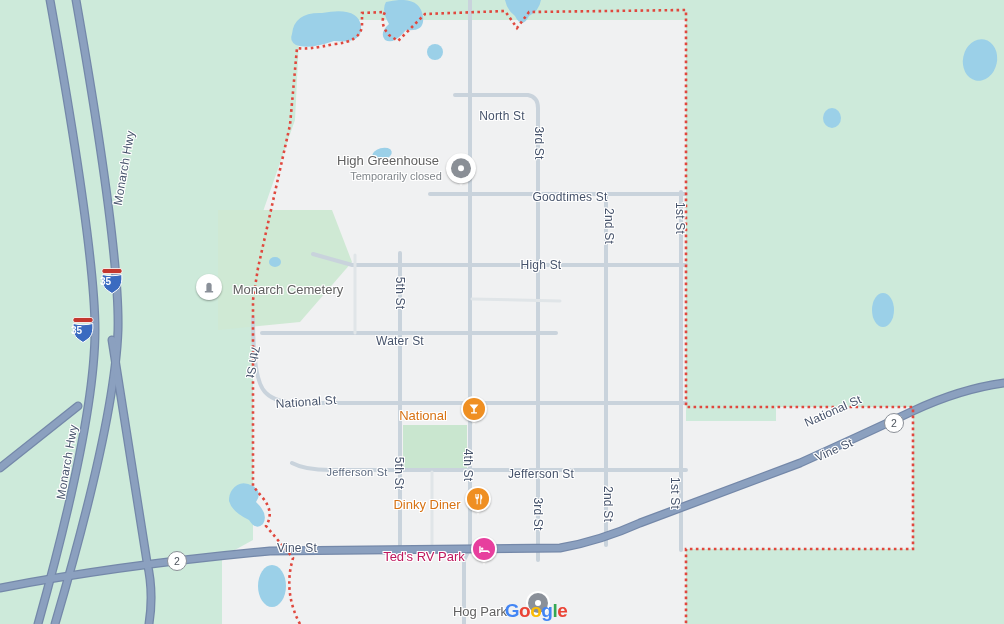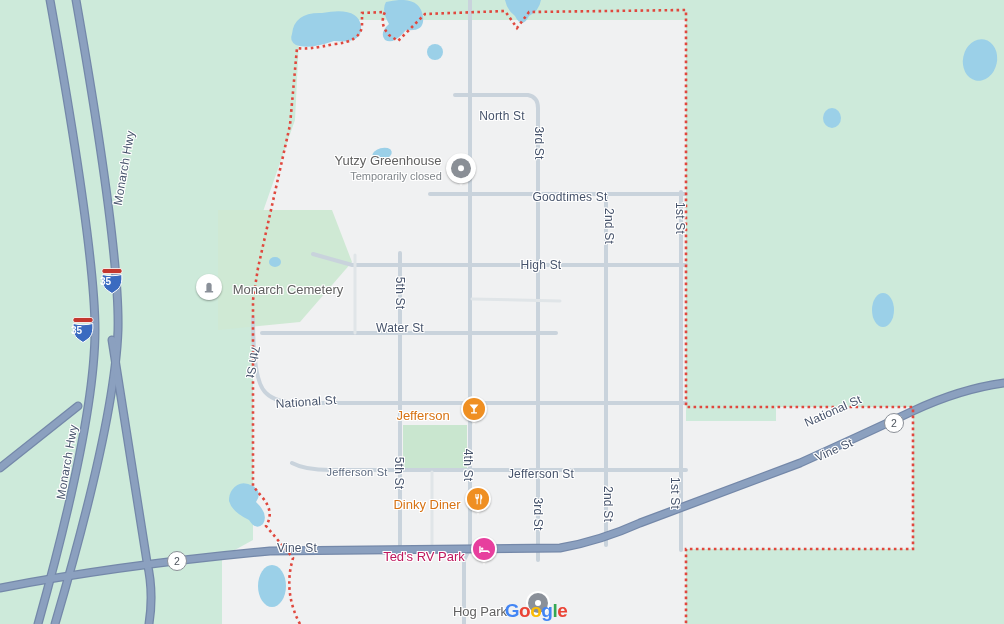--- a/index.html
+++ b/index.html
@@ -135,21 +135,21 @@
              L425,14 L505,11 L517,28 L529,12 L686,10 L686,407 L913,407 L913,549 L686,549 L686,624"></path>
   </svg>
 
   <div class="lbl street" style="left:502px;top:116px">North St</div>
   <div class="lbl street r90" style="left:539px;top:143px">3rd St</div>
   <div class="lbl street" style="left:570px;top:197px">Goodtimes St</div>
   <div class="lbl street r90" style="left:609px;top:226px">2nd St</div>
   <div class="lbl street r90" style="left:680px;top:218px">1st St</div>
   <div class="lbl street" style="left:541px;top:265px">High St</div>
   <div class="lbl street r90" style="left:400px;top:293px">5th St</div>
-  <div class="lbl street" style="left:400px;top:328px">Water St</div>
+  <div class="lbl street" style="left:400px;top:341px">Water St</div>
   <div class="lbl street r100" style="left:253px;top:362px">7th St</div>
   <div class="lbl street rm4" style="left:306px;top:402px">National St</div>
   <div class="lbl street small" style="left:357px;top:472px">Jefferson St</div>
   <div class="lbl street r90" style="left:399px;top:473px">5th St</div>
   <div class="lbl street r90" style="left:468px;top:465px">4th St</div>
   <div class="lbl street" style="left:541px;top:474px">Jefferson St</div>
   <div class="lbl street r90" style="left:608px;top:504px">2nd St</div>
   <div class="lbl street r90" style="left:538px;top:514px">3rd St</div>
   <div class="lbl street r90" style="left:675px;top:493px">1st St</div>
   <div class="lbl street" style="left:297px;top:548px">Vine St</div>
@@ -165,33 +165,33 @@
     </svg>
   </div>
   <div class="lbl poi gray" style="left:288px;top:289px">Monarch Cemetery</div>
 
   <div class="donutpin" style="left:461px;top:172px">
     <div class="tail"></div>
     <div class="w"></div>
     <div class="g"></div>
     <div class="h"></div>
   </div>
-  <div class="lbl poi gray" style="left:388px;top:160px">Yutzy Greenhouse</div>
+  <div class="lbl poi gray" style="left:388px;top:160px">High Greenhouse</div>
   <div class="lbl poi sub" style="left:396px;top:176px">Temporarily closed</div>
 
   <div class="pin" style="left:474px;top:412px">
     <div class="tail"></div>
     <div class="ring"></div>
     <div class="core orange">
       <svg width="12" height="12" viewBox="0 0 16 16" fill="#fff">
         <path d="M2,2 h12 L9,8 v4.5 h3 v1.8 H4 v-1.8 h3 V8 Z"></path>
       </svg>
     </div>
   </div>
-  <div class="lbl poi orange" style="left:423px;top:415px">Jefferson</div>
+  <div class="lbl poi orange" style="left:423px;top:415px">National</div>
 
   <div class="pin" style="left:478px;top:502px">
     <div class="tail"></div>
     <div class="ring"></div>
     <div class="core orange">
       <svg width="12" height="12" viewBox="0 0 16 16" fill="#fff">
         <path d="M6.2,15 V8.6 C5.2,8.3 4.5,7.4 4.5,6.3 V1.5 h1.1 v4 h.7 v-4 h1.1 v4 h.7 v-4 h1.1 v4.8 c0,1.1 -.7,2 -1.7,2.3 V15 Z"></path>
         <path d="M11,15 V1.5 c1.7,.6 2.7,2.4 2.7,4.4 0,1.4 -.5,2.6 -1.4,3.2 V15 Z"></path>
       </svg>
     </div>

